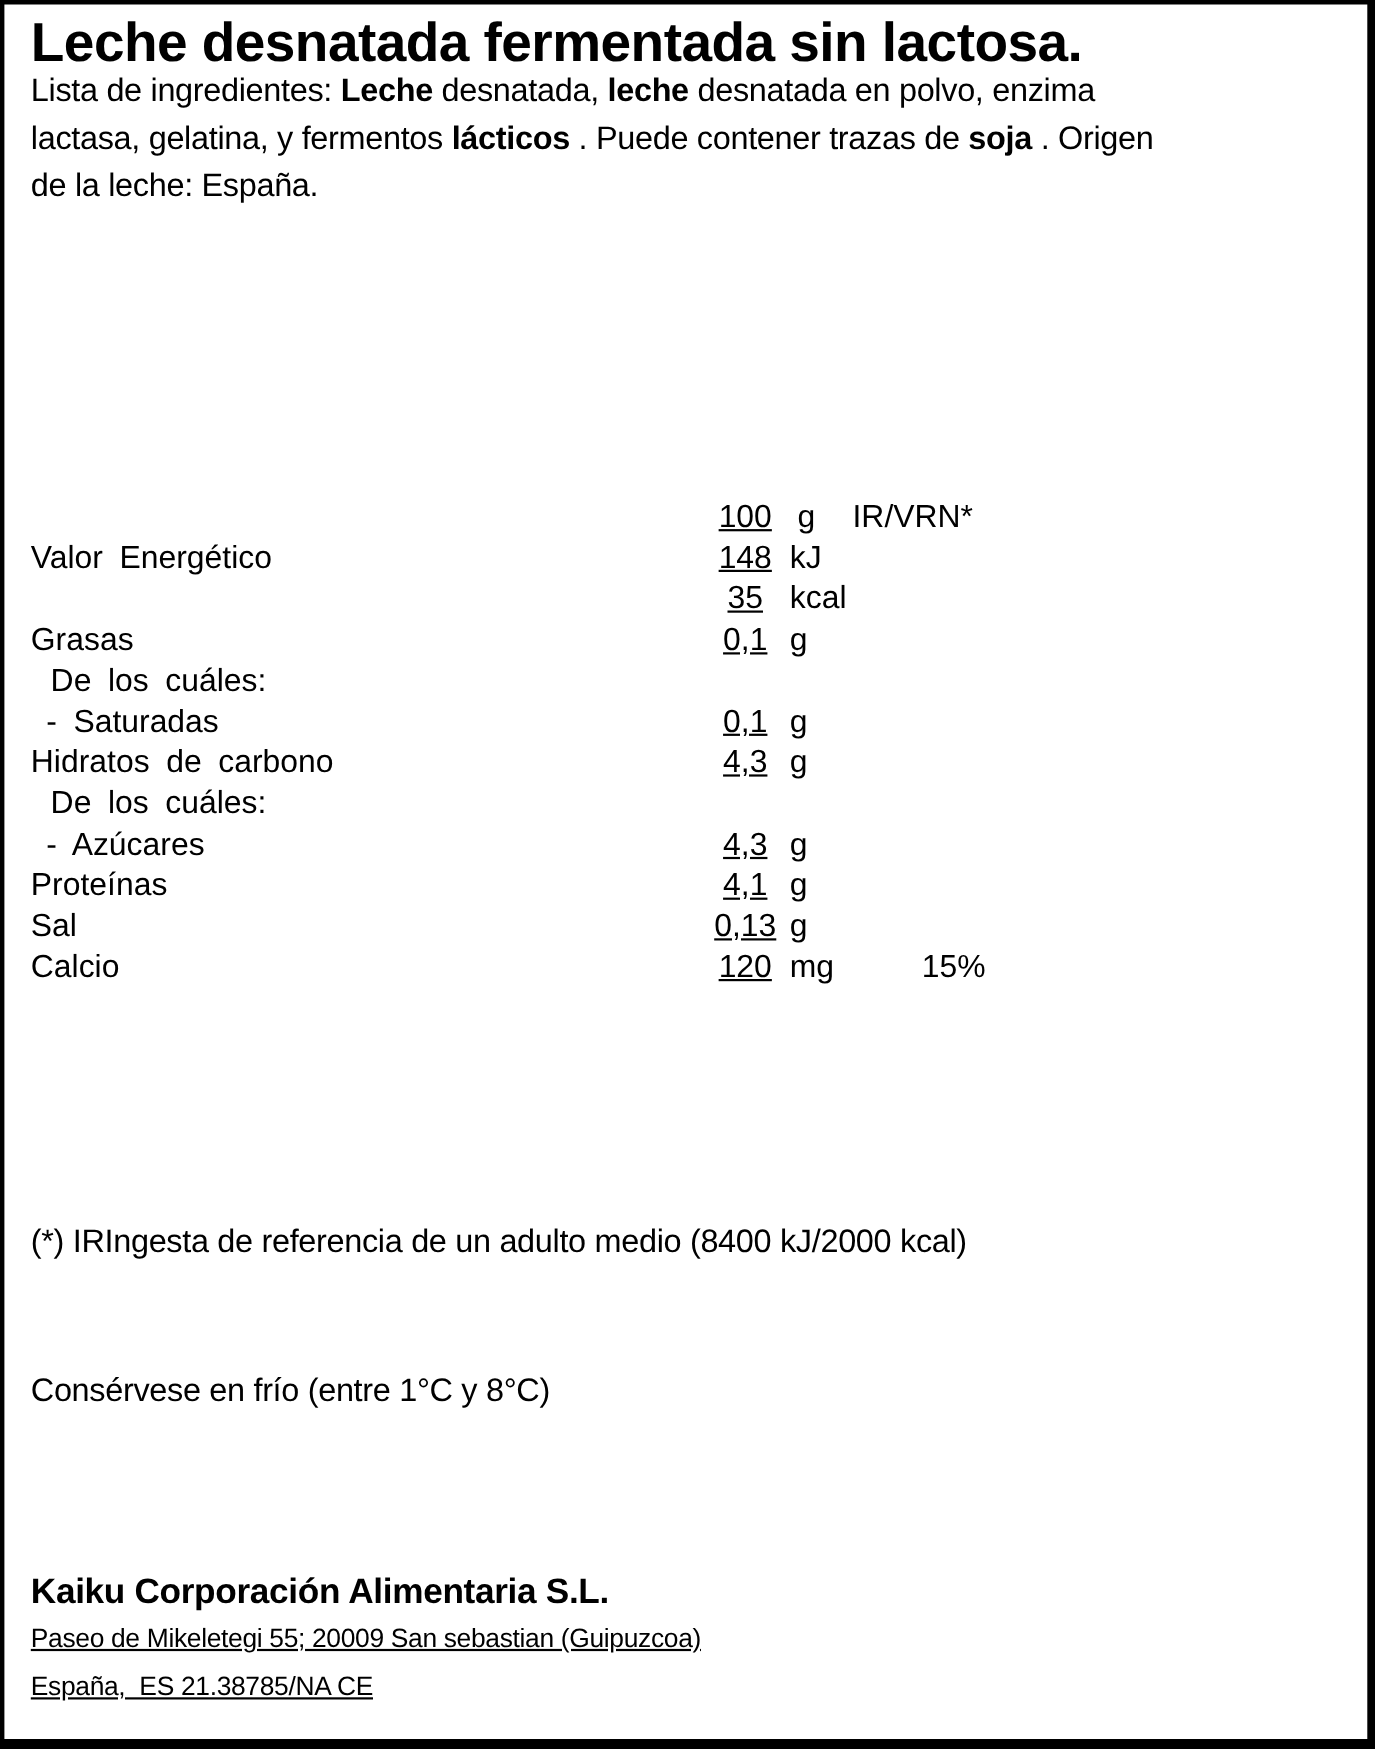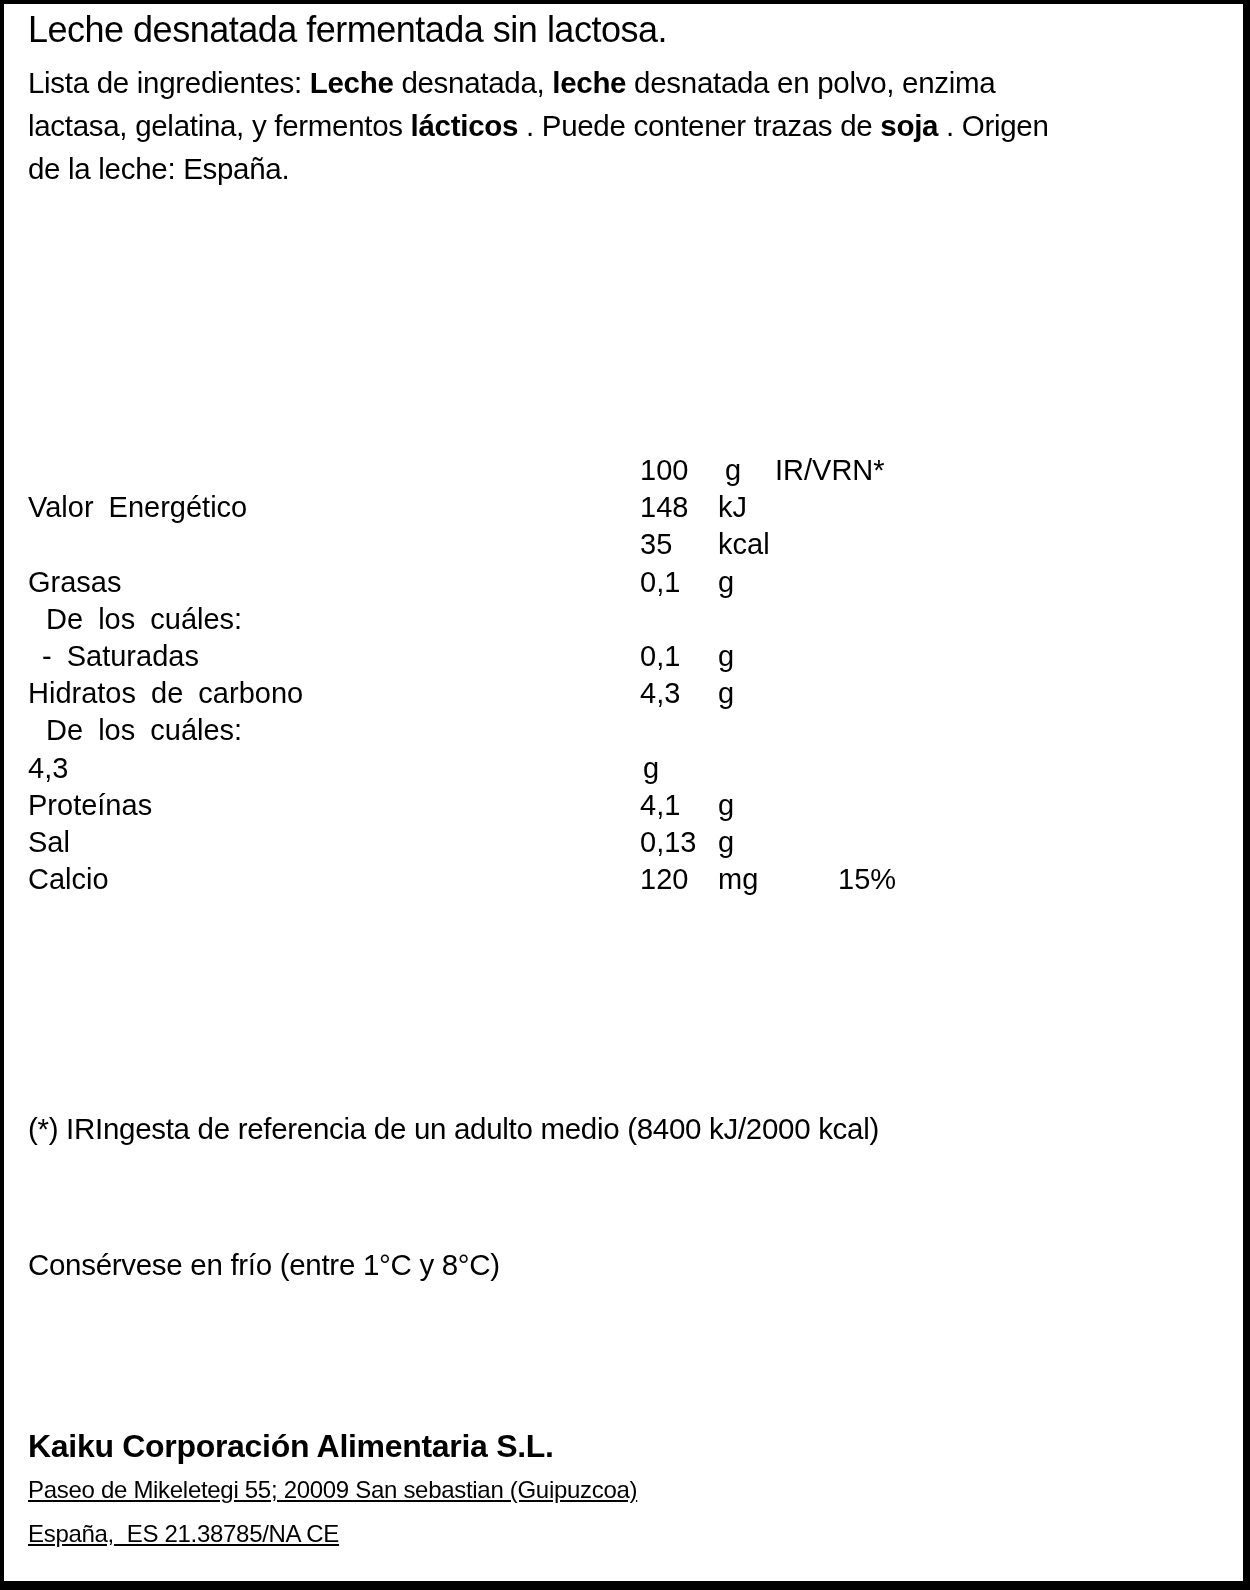--- a/index.html
+++ b/index.html
@@ -17,22 +17,22 @@
     border-width: 4px 7px 9px 4px;
     font-family: "Liberation Sans", sans-serif;
     color: #000000;
     overflow: hidden;
   }
   .abs { position: absolute; }
 
   .title {
     left: 24px;
     top: 5px;
-    font-size: 36px;
-    font-weight: normal;
+    font-size: 50px;
+    font-weight: bold;
     letter-spacing: -0.5px;
     white-space: nowrap;
   }
 
   .bodytext {
     font-size: 29.5px;
     letter-spacing: -0.3px;
     line-height: 43px;
     white-space: pre-wrap;
   }
@@ -48,21 +48,21 @@
   .nrow {
     display: grid;
     grid-template-columns: 612px 75px 60px 1fr;
     height: 37.2px;
     line-height: 37.2px;
     align-items: baseline;
   }
   .nrow .lab  { word-spacing: 7px; white-space: pre; }
   .nrow .lab.ind1 { padding-left: 18px; }
   .nrow .lab.ind2 { padding-left: 14px; }
-  .nrow .num  { text-align: left; }
+  .nrow .num  { text-align: center; text-decoration: underline; }
   .nrow .unit { padding-left: 3px; white-space: nowrap; }
   .nrow .unit.hdr { padding-left: 10px; }
   .nrow .ir   { padding-left: 0; white-space: nowrap; }
   .nrow .ir.datair { padding-left: 63px; }
 
   .footnote { left: 24px; top: 1103px; }
   .storage  { left: 24px; top: 1239px; }
 
   .netweight {
     left: 24px; top: 1278px;
@@ -137,20 +137,21 @@
           <span class="unit">g</span>
           <span class="ir"></span>
         </div>
         <div class="nrow">
           <span class="lab ind1">De los cuáles:</span>
           <span class="num"></span>
           <span class="unit"></span>
           <span class="ir"></span>
         </div>
         <div class="nrow">
+          <span class="lab ind2">- Azúcares</span>
           <span class="num">4,3</span>
           <span class="unit">g</span>
           <span class="ir"></span>
         </div>
         <div class="nrow">
           <span class="lab">Proteínas</span>
           <span class="num">4,1</span>
           <span class="unit">g</span>
           <span class="ir"></span>
         </div>

